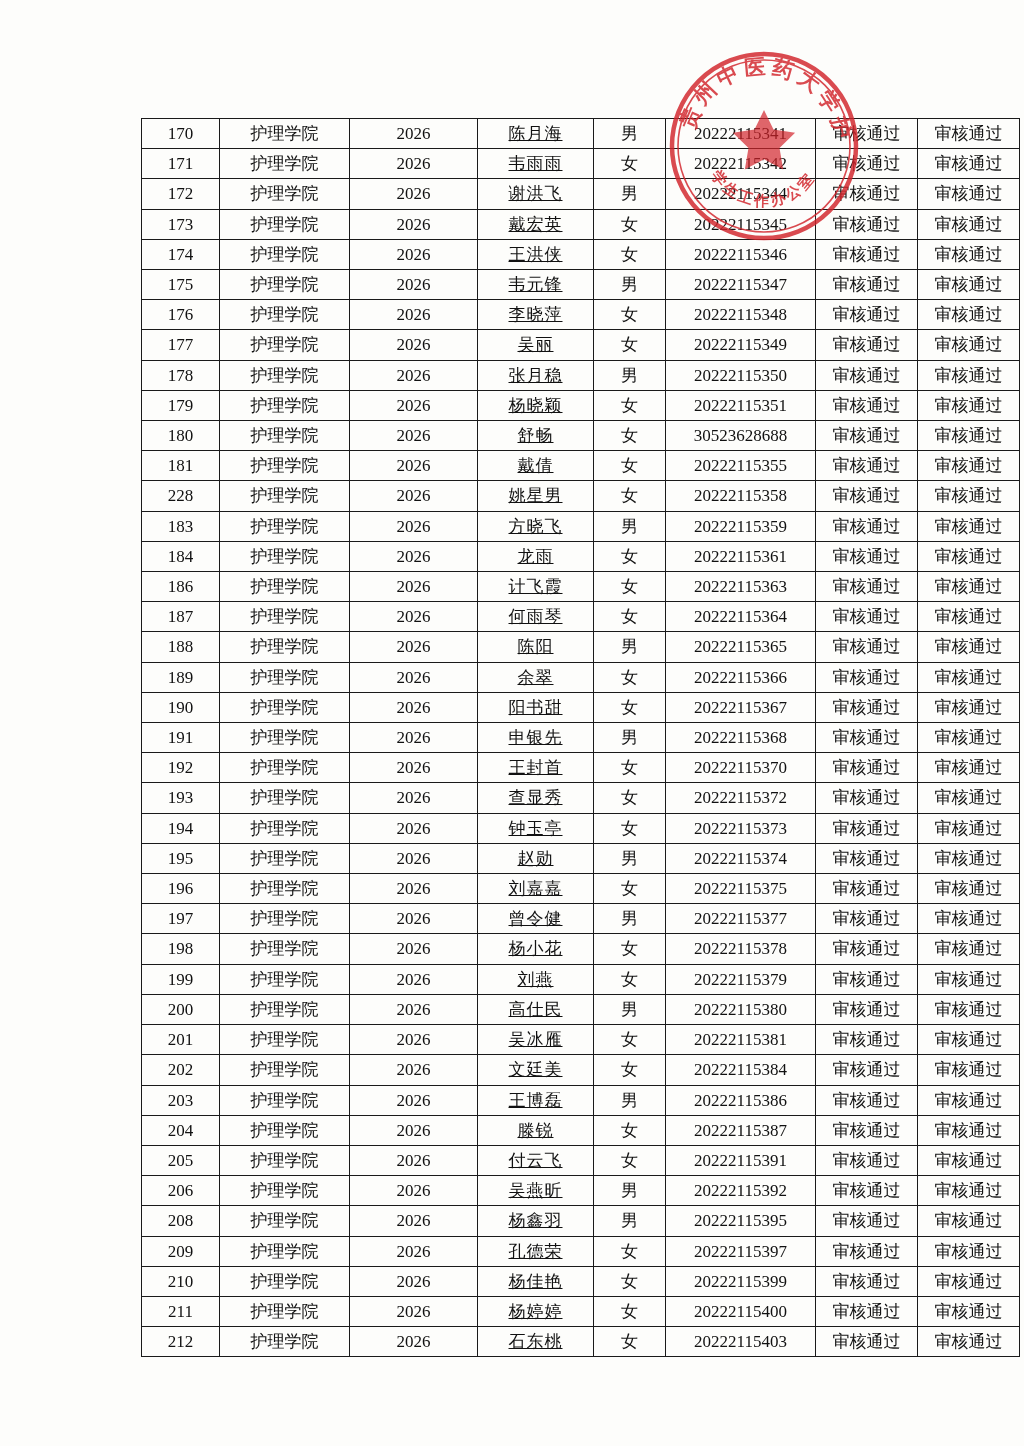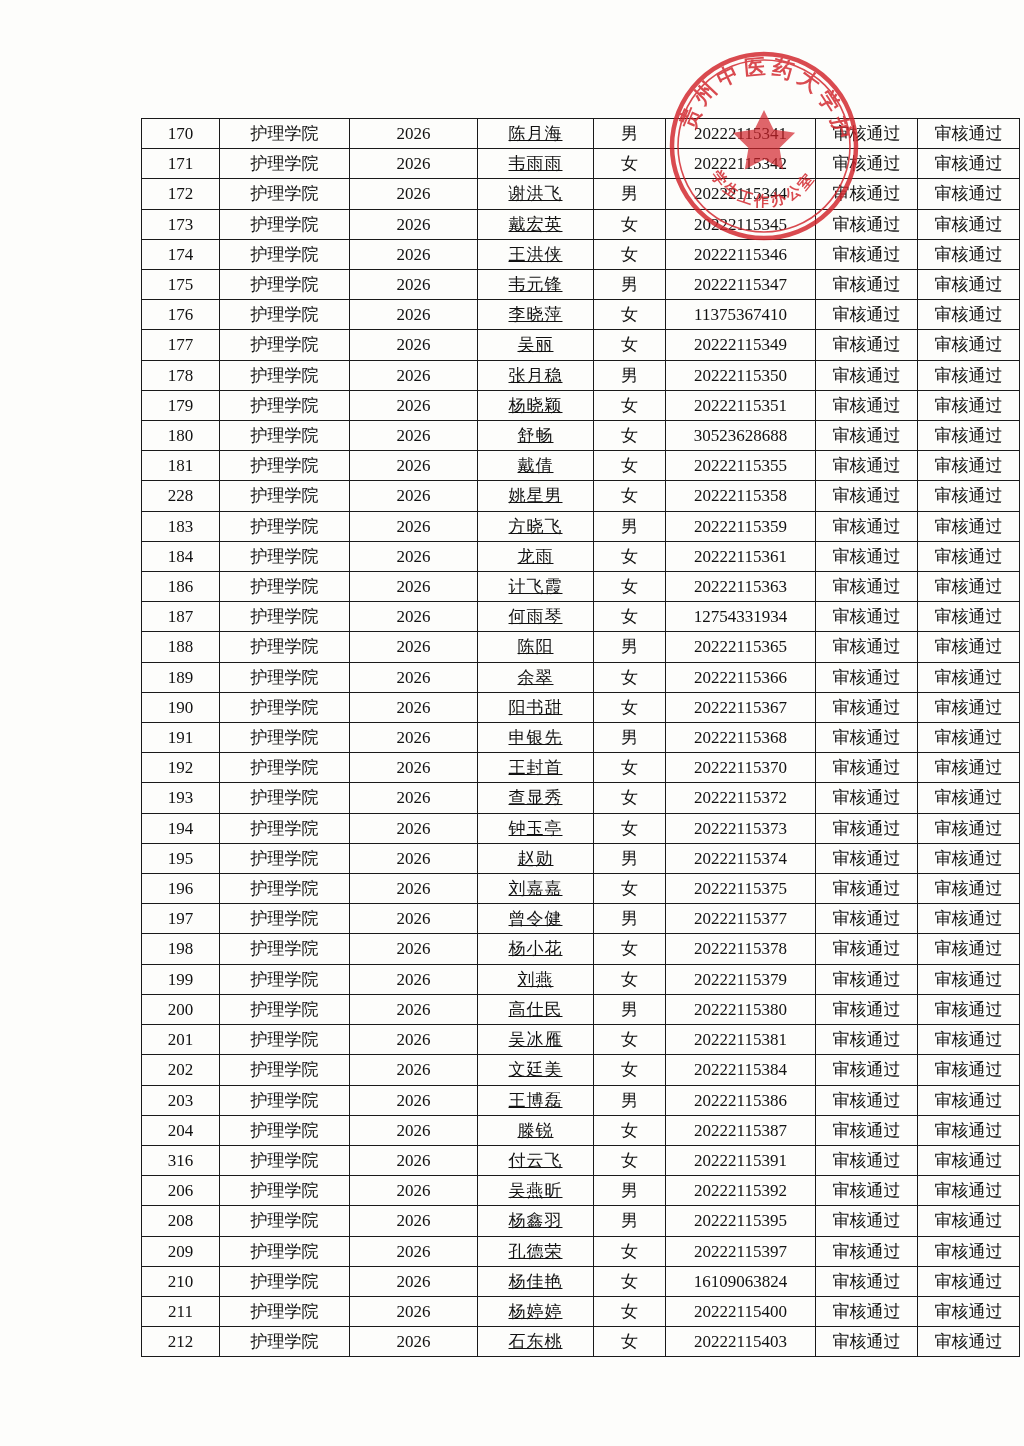--- a/index.html
+++ b/index.html
@@ -151,21 +151,21 @@
             <td class="cell-sid">20222115347</td>
             <td class="cell-status">审核通过</td>
             <td class="cell-status">审核通过</td>
           </tr>
           <tr>
             <td class="cell-idx">176</td>
             <td class="cell-college">护理学院</td>
             <td class="cell-year">2026</td>
             <td class="cell-name">李晓萍</td>
             <td class="cell-sex">女</td>
-            <td class="cell-sid">11375367410</td>
+            <td class="cell-sid">20222115348</td>
             <td class="cell-status">审核通过</td>
             <td class="cell-status">审核通过</td>
           </tr>
           <tr>
             <td class="cell-idx">177</td>
             <td class="cell-college">护理学院</td>
             <td class="cell-year">2026</td>
             <td class="cell-name">吴丽</td>
             <td class="cell-sex">女</td>
             <td class="cell-sid">20222115349</td>
@@ -251,21 +251,21 @@
             <td class="cell-sid">20222115363</td>
             <td class="cell-status">审核通过</td>
             <td class="cell-status">审核通过</td>
           </tr>
           <tr>
             <td class="cell-idx">187</td>
             <td class="cell-college">护理学院</td>
             <td class="cell-year">2026</td>
             <td class="cell-name">何雨琴</td>
             <td class="cell-sex">女</td>
-            <td class="cell-sid">12754331934</td>
+            <td class="cell-sid">20222115364</td>
             <td class="cell-status">审核通过</td>
             <td class="cell-status">审核通过</td>
           </tr>
           <tr>
             <td class="cell-idx">188</td>
             <td class="cell-college">护理学院</td>
             <td class="cell-year">2026</td>
             <td class="cell-name">陈阳</td>
             <td class="cell-sex">男</td>
             <td class="cell-sid">20222115365</td>
@@ -426,21 +426,21 @@
             <td class="cell-idx">204</td>
             <td class="cell-college">护理学院</td>
             <td class="cell-year">2026</td>
             <td class="cell-name">滕锐</td>
             <td class="cell-sex">女</td>
             <td class="cell-sid">20222115387</td>
             <td class="cell-status">审核通过</td>
             <td class="cell-status">审核通过</td>
           </tr>
           <tr>
-            <td class="cell-idx">316</td>
+            <td class="cell-idx">205</td>
             <td class="cell-college">护理学院</td>
             <td class="cell-year">2026</td>
             <td class="cell-name">付云飞</td>
             <td class="cell-sex">女</td>
             <td class="cell-sid">20222115391</td>
             <td class="cell-status">审核通过</td>
             <td class="cell-status">审核通过</td>
           </tr>
           <tr>
             <td class="cell-idx">206</td>
@@ -471,21 +471,21 @@
             <td class="cell-sid">20222115397</td>
             <td class="cell-status">审核通过</td>
             <td class="cell-status">审核通过</td>
           </tr>
           <tr>
             <td class="cell-idx">210</td>
             <td class="cell-college">护理学院</td>
             <td class="cell-year">2026</td>
             <td class="cell-name">杨佳艳</td>
             <td class="cell-sex">女</td>
-            <td class="cell-sid">16109063824</td>
+            <td class="cell-sid">20222115399</td>
             <td class="cell-status">审核通过</td>
             <td class="cell-status">审核通过</td>
           </tr>
           <tr>
             <td class="cell-idx">211</td>
             <td class="cell-college">护理学院</td>
             <td class="cell-year">2026</td>
             <td class="cell-name">杨婷婷</td>
             <td class="cell-sex">女</td>
             <td class="cell-sid">20222115400</td>

